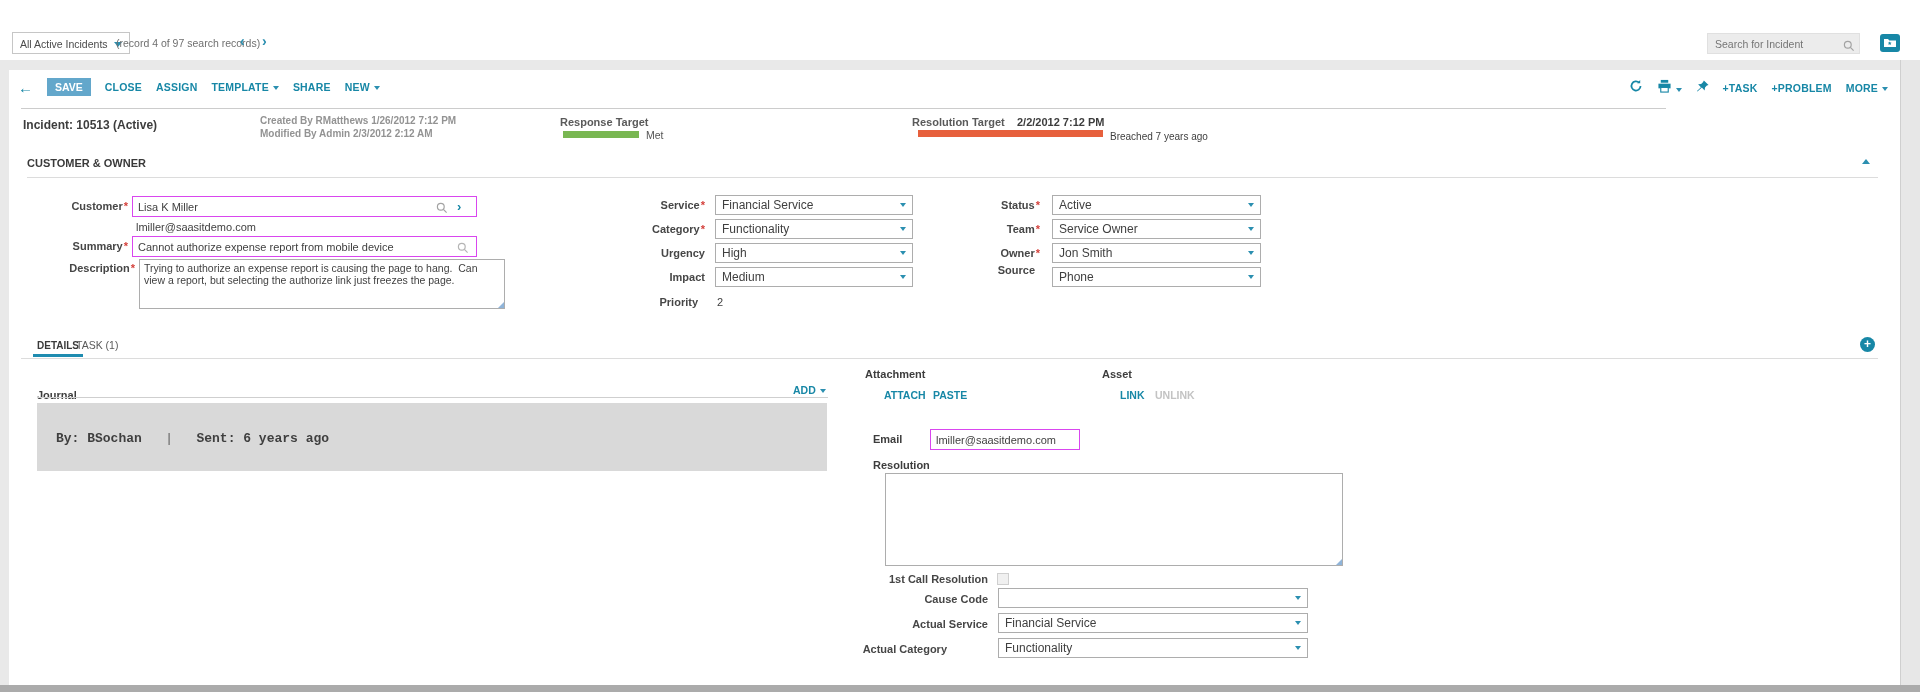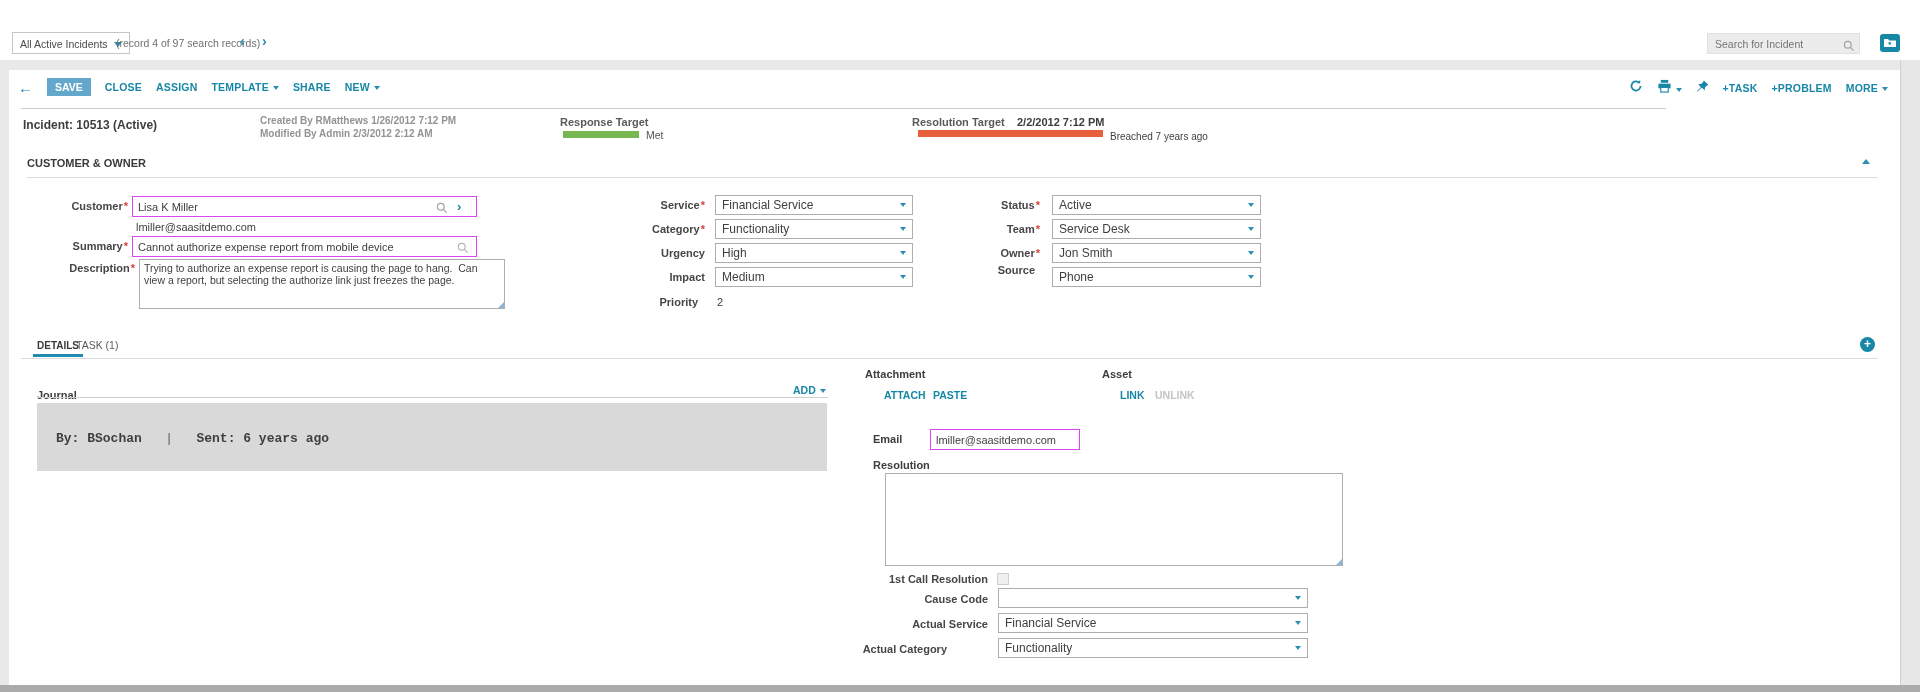--- a/index.html
+++ b/index.html
@@ -228,21 +228,21 @@
   <div class="plain" style="left:717px;top:296px;">2</div>
 
   <div class="lbl" style="left:900px;top:199px;width:140px;"><span>Status</span><span class="req">*</span></div>
   <div class="dropdown" style="left:1052px;top:195px;width:209px;">
       <div class="dval">Active</div>
       <span class="dd-caret"></span>
     </div>
 
   <div class="lbl" style="left:900px;top:223px;width:140px;"><span>Team</span><span class="req">*</span></div>
   <div class="dropdown" style="left:1052px;top:219px;width:209px;">
-      <div class="dval">Service Desk</div>
+      <div class="dval">Service Owner</div>
       <span class="dd-caret"></span>
     </div>
 
   <div class="lbl" style="left:900px;top:247px;width:140px;"><span>Owner</span><span class="req">*</span></div>
   <div class="dropdown" style="left:1052px;top:243px;width:209px;">
       <div class="dval">Jon Smith</div>
       <span class="dd-caret"></span>
     </div>
 
   <div class="lbl" style="left:900px;top:264px;width:135px;"><span>Source</span></div>

